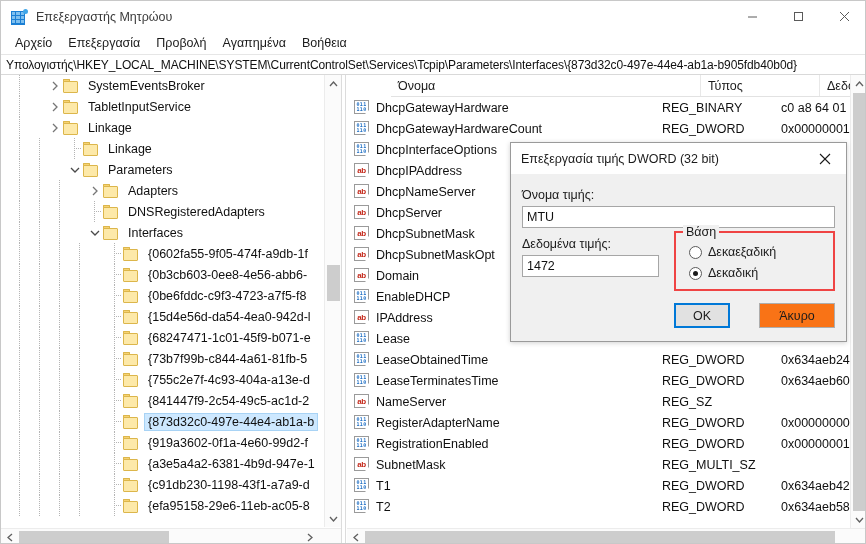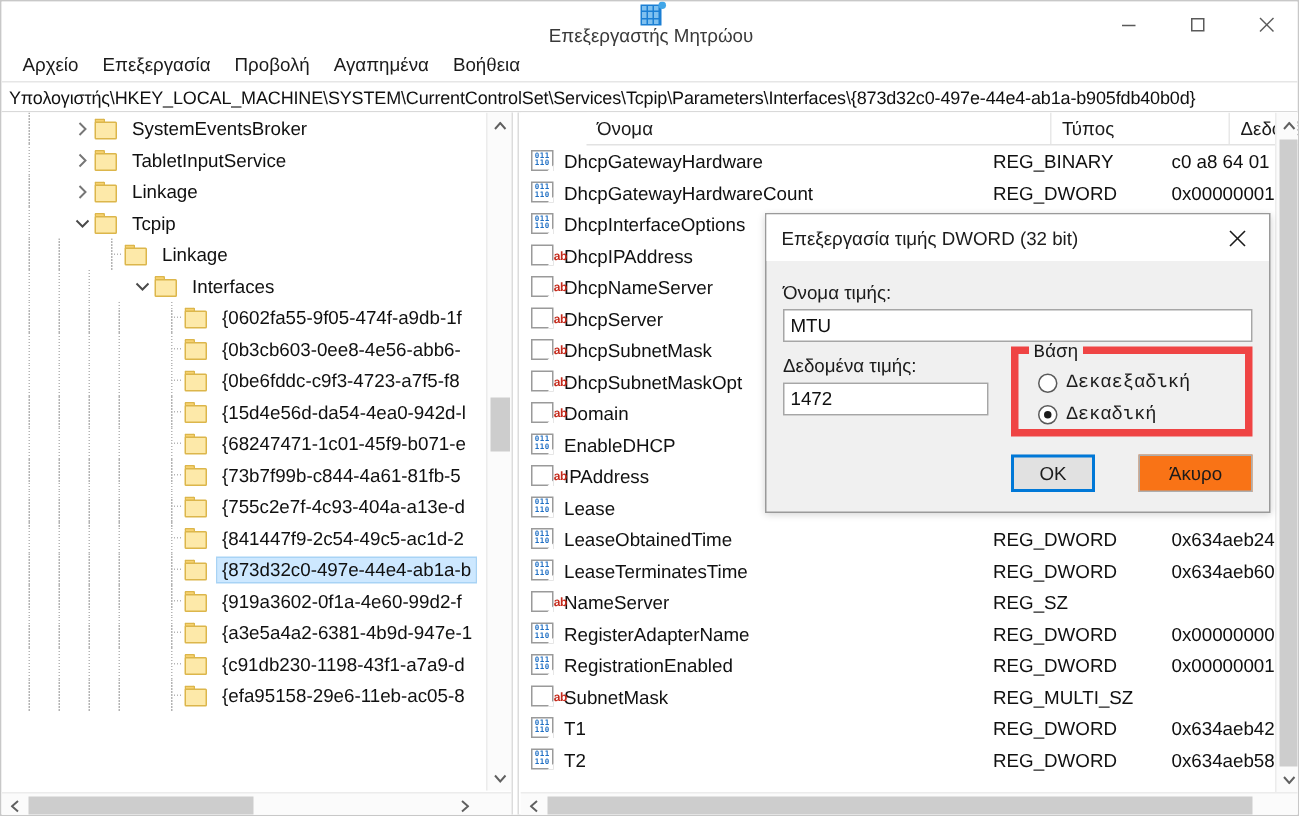--- a/index.html
+++ b/index.html
@@ -16,21 +16,21 @@
     background: #ffffff;
     border: 1px solid #c8c8c8;
     overflow: hidden;
   }
 
   
   .titlebar {
     position: absolute; top: 0; left: 0;
     width: 866px; height: 31px;
     background: #ffffff;
-    display: flex; align-items: center; flex-direction: column;
+    display: flex; align-items: center;
   }
   .app-icon {
     width: 16px; height: 16px;
     margin-left: 10px; margin-right: 9px;
     position: relative; flex: none;
   }
   .app-icon .grid {
     position: absolute; left: 0; top: 2px;
     width: 14px; height: 14px;
     background: #1b7fd4;
@@ -265,21 +265,20 @@
     font-family: "DejaVu Sans Mono", monospace;
     font-size: 5px; line-height: 5px; font-weight: bold;
     color: #1f6fc4; letter-spacing: 0.3px;
   }
   .vicon .ab {
     position: absolute; left: 1px; top: 1px;
     width: 13px; height: 12px;
     display: flex; align-items: center; justify-content: center;
     font-size: 8px; font-weight: bold; color: #c4291b;
     letter-spacing: -0.3px;
-    margin-left: 12px;
   }
 
   
   .dialog {
     position: absolute; left: 509px; top: 141px;
     width: 337px; height: 200px;
     background: #f0f0f0;
     border: 1px solid #9a9a9a;
     box-shadow: 0 1px 5px rgba(0,0,0,0.18);
   }
@@ -306,22 +305,21 @@
   }
   .txtfield {
     position: absolute; background: #ffffff;
     border: 1px solid #a6a6a6;
     font-size: 12.5px; color: #101010;
     display: flex; align-items: center;
     padding-left: 4px;
   }
   .groupbox {
     position: absolute;
-    border: 5px solid #ef4444;
-    font-family: Liberation Mono, monospace;
+    border: 2px solid #ef4444;
   }
   .group-legend {
     position: absolute; top: -8px; left: 7px;
     background: #f0f0f0; padding: 0 3px;
     font-size: 12.5px; color: #1b1b1b;
   }
   .radio {
     position: absolute; display: flex; align-items: center;
     font-size: 12.5px; color: #1b1b1b; white-space: nowrap;
   }
@@ -438,42 +436,71 @@
               </svg>
             </span>
             <span class="folder">
               <span class="tab"></span>
               <span class="body"></span>
             </span>
             <span class="node-label">Linkage</span>
           </div>
           <div class="tree-row">
             <span class="guide" style="left:18px"></span>
-            <span style="display:inline-block;width:46px;height:21px;flex:none"></span>
+            <span class="guide" style="left:38px"></span>
+            <span style="display:inline-block;width:66px;height:21px;flex:none"></span>
+            <span class="dots elbow"></span>
+            <span class="folder">
+              <span class="tab"></span>
+              <span class="body"></span>
+            </span>
+            <span class="node-label">Linkage</span>
+          </div>
+          <div class="tree-row">
+            <span class="guide" style="left:18px"></span>
+            <span class="guide" style="left:38px"></span>
+            <span style="display:inline-block;width:66px;height:21px;flex:none"></span>
             <span class="twisty">
               <svg width="10" height="8" viewBox="0 0 10 8">
                 <polyline points="1,2 5,6 9,2" fill="none" stroke="#4a4a4a" stroke-width="1.3"></polyline>
               </svg>
             </span>
             <span class="folder">
               <span class="tab"></span>
               <span class="body"></span>
             </span>
-            <span class="node-label">Tcpip</span>
-          </div>
-          <div class="tree-row">
-            <span class="guide" style="left:18px"></span>
-            <span class="guide" style="left:38px"></span>
-            <span style="display:inline-block;width:66px;height:21px;flex:none"></span>
-            <span class="dots elbow"></span>
-            <span class="folder">
-              <span class="tab"></span>
-              <span class="body"></span>
-            </span>
-            <span class="node-label">Linkage</span>
+            <span class="node-label">Parameters</span>
+          </div>
+          <div class="tree-row">
+            <span class="guide" style="left:18px"></span>
+            <span class="guide" style="left:38px"></span>
+            <span class="guide" style="left:58px"></span>
+            <span style="display:inline-block;width:86px;height:21px;flex:none"></span>
+            <span class="twisty">
+              <svg width="8" height="10" viewBox="0 0 8 10">
+                <polyline points="2,1 6,5 2,9" fill="none" stroke="#767676" stroke-width="1.3"></polyline>
+              </svg>
+            </span>
+            <span class="folder">
+              <span class="tab"></span>
+              <span class="body"></span>
+            </span>
+            <span class="node-label">Adapters</span>
+          </div>
+          <div class="tree-row">
+            <span class="guide" style="left:18px"></span>
+            <span class="guide" style="left:38px"></span>
+            <span class="guide" style="left:58px"></span>
+            <span style="display:inline-block;width:86px;height:21px;flex:none"></span>
+            <span class="dots elbow"></span>
+            <span class="folder">
+              <span class="tab"></span>
+              <span class="body"></span>
+            </span>
+            <span class="node-label">DNSRegisteredAdapters</span>
           </div>
           <div class="tree-row">
             <span class="guide" style="left:18px"></span>
             <span class="guide" style="left:38px"></span>
             <span class="guide" style="left:58px"></span>
             <span style="display:inline-block;width:86px;height:21px;flex:none"></span>
             <span class="twisty">
               <svg width="10" height="8" viewBox="0 0 10 8">
                 <polyline points="1,2 5,6 9,2" fill="none" stroke="#4a4a4a" stroke-width="1.3"></polyline>
               </svg>

